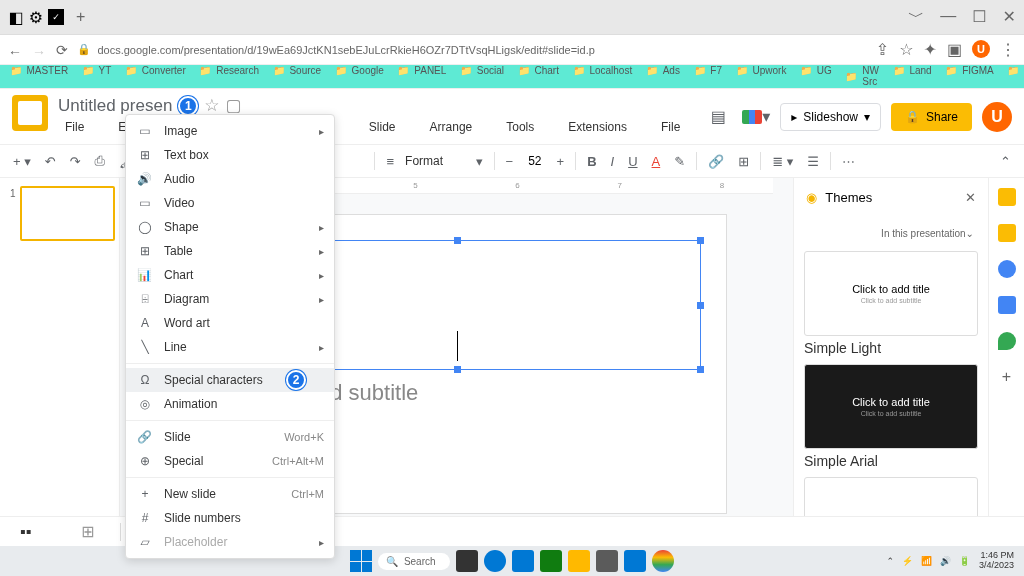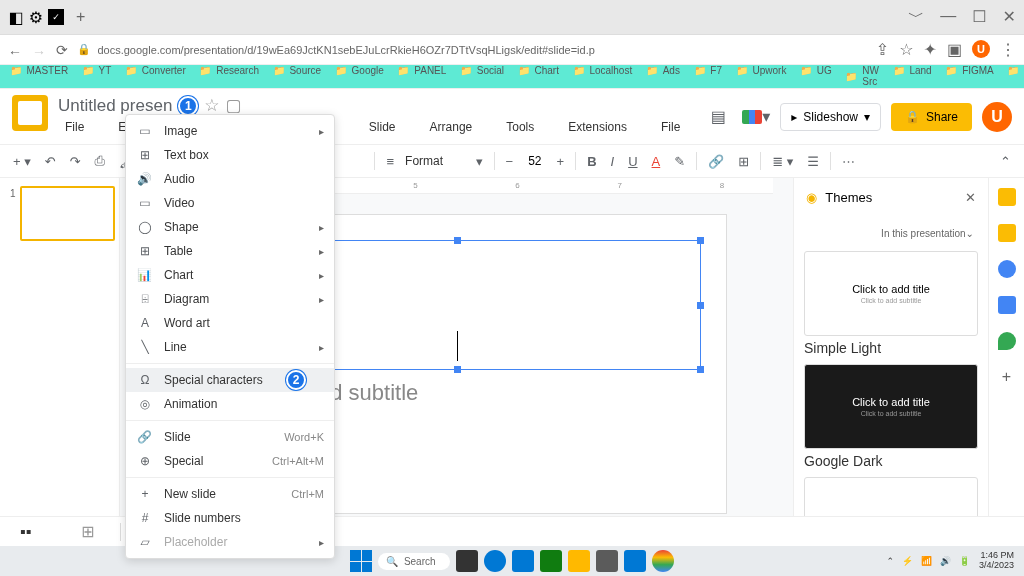--- a/index.html
+++ b/index.html
@@ -281,21 +281,21 @@
       </div>
       <div class="theme-card">
         <span>Click to add title</span>
         <span class="theme-sub">Click to add subtitle</span>
       </div>
       <div class="theme-name">Simple Light</div>
       <div class="theme-card dark">
         <span>Click to add title</span>
         <span class="theme-sub">Click to add subtitle</span>
       </div>
-      <div class="theme-name">Google Dark</div>
+      <div class="theme-name">Simple Arial</div>
       <div class="theme-card streamline">
         
         
       </div>
     </div>
   </div>
   <div class="right-rail">
     <div class="rail-icon" style="background:#fbbc04"></div>
     <div class="rail-icon" style="background:#fbbc04"></div>
     <div class="rail-icon" style="background:#4285f4;border-radius:50%"></div>

